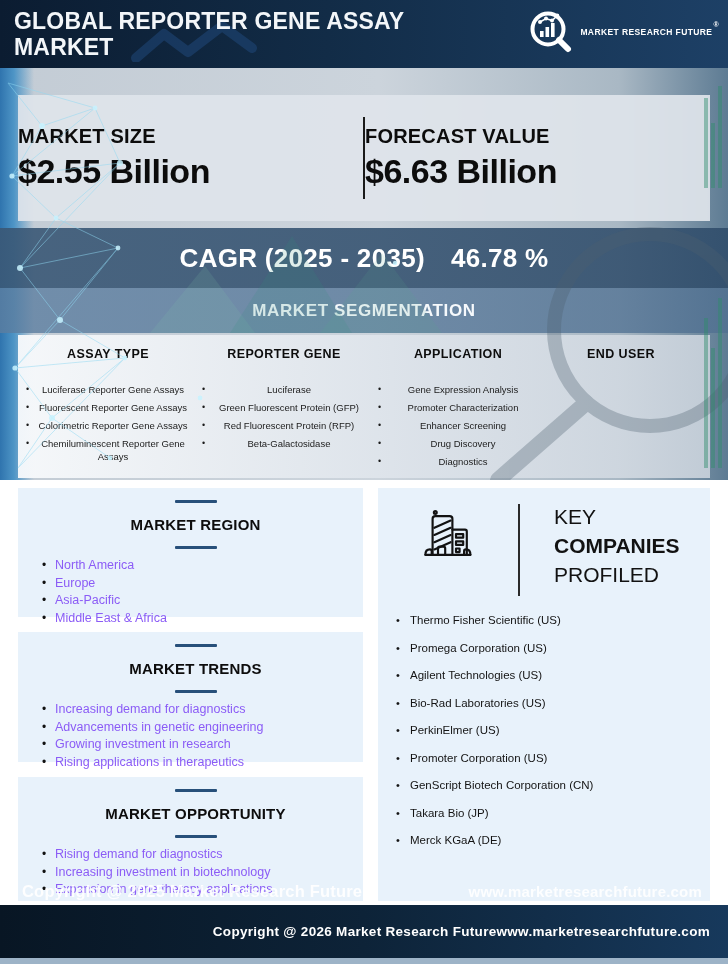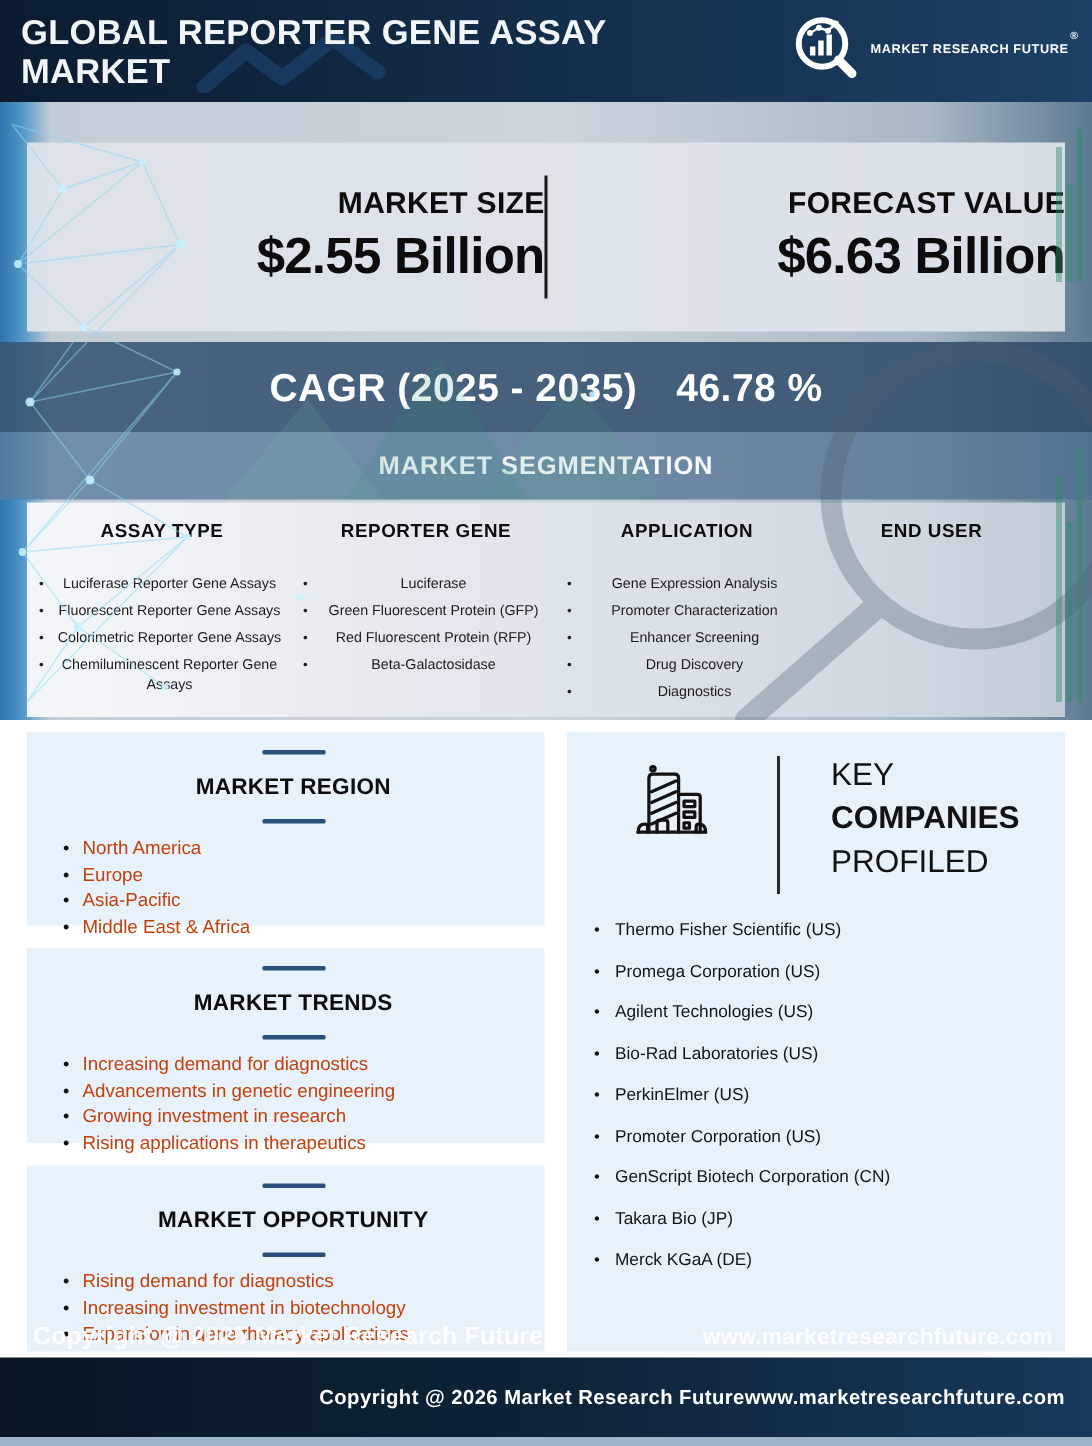--- a/index.html
+++ b/index.html
@@ -30,21 +30,21 @@
       linear-gradient(90deg,#2f74ae 0px,#4e95c6 14px,rgba(78,149,198,0) 34px),
       linear-gradient(90deg,#c3ccd5 0%,#ccd4dc 52%,#a9b8c4 85%,#5d7b93 100%);
   }
   .hero-deco{position:absolute;top:0;left:0;z-index:3;pointer-events:none;}
 
   .size-panel{
     position:absolute;left:18px;top:27px;width:692px;height:126px;z-index:2;
     background:rgba(223,228,235,0.93);
     display:flex;align-items:center;
   }
-  .stat{flex:1;text-align:right;color:#0c0c0c;}
+  .stat{flex:1;text-align:left;color:#0c0c0c;}
   .stat-label{font-size:20px;font-weight:bold;letter-spacing:.2px;}
   .stat-value{font-size:34px;font-weight:bold;margin-top:4px;letter-spacing:-.5px;}
   .stat-divider{width:2px;height:82px;background:#1a1a1a;}
 
   .cagr-band{
     position:absolute;left:0;top:160px;width:728px;height:60px;z-index:2;
     background:linear-gradient(90deg,rgba(58,88,118,0.90),rgba(47,76,106,0.88));
     display:flex;align-items:center;justify-content:center;gap:26px;
     color:#ffffff;font-weight:bold;font-size:26px;letter-spacing:.3px;
   }
@@ -78,21 +78,21 @@
   }
   .panel-region{top:8px;height:129px;}
   .panel-trends{top:152px;height:130px;}
   .panel-opportunity{top:297px;height:124px;}
   .panel-heading{display:flex;align-items:center;justify-content:center;gap:13px;margin-bottom:9px;flex-direction:column;}
   .panel-heading h2{margin:0;font-size:15px;font-weight:bold;color:#0d0d0d;letter-spacing:.2px;}
   .dash{width:42px;height:3px;background:var(--dash-navy,#27507a);border-radius:1px;}
   .panel ul{list-style:none;margin:4px 0 0 0;padding:0;}
   .panel li{
     position:relative;padding-left:13px;margin-bottom:2px;
-    font-size:12.5px;line-height:15.5px;color:#c2410c;
+    font-size:12.5px;line-height:15.5px;color:#8b5cf6;
   }
   .panel li::before{content:"•";position:absolute;left:0;top:0;font-size:12px;color:#111111;}
 
   .companies-panel{
     position:absolute;left:378px;top:8px;width:332px;height:413px;
     background:var(--panel-light-blue,#e8f2fb);
     padding:16px 14px 0 16px;
   }
   .companies-header{display:flex;align-items:flex-start;gap:20px;}
   .building-wrap{margin:4px 0 0 26px;}

